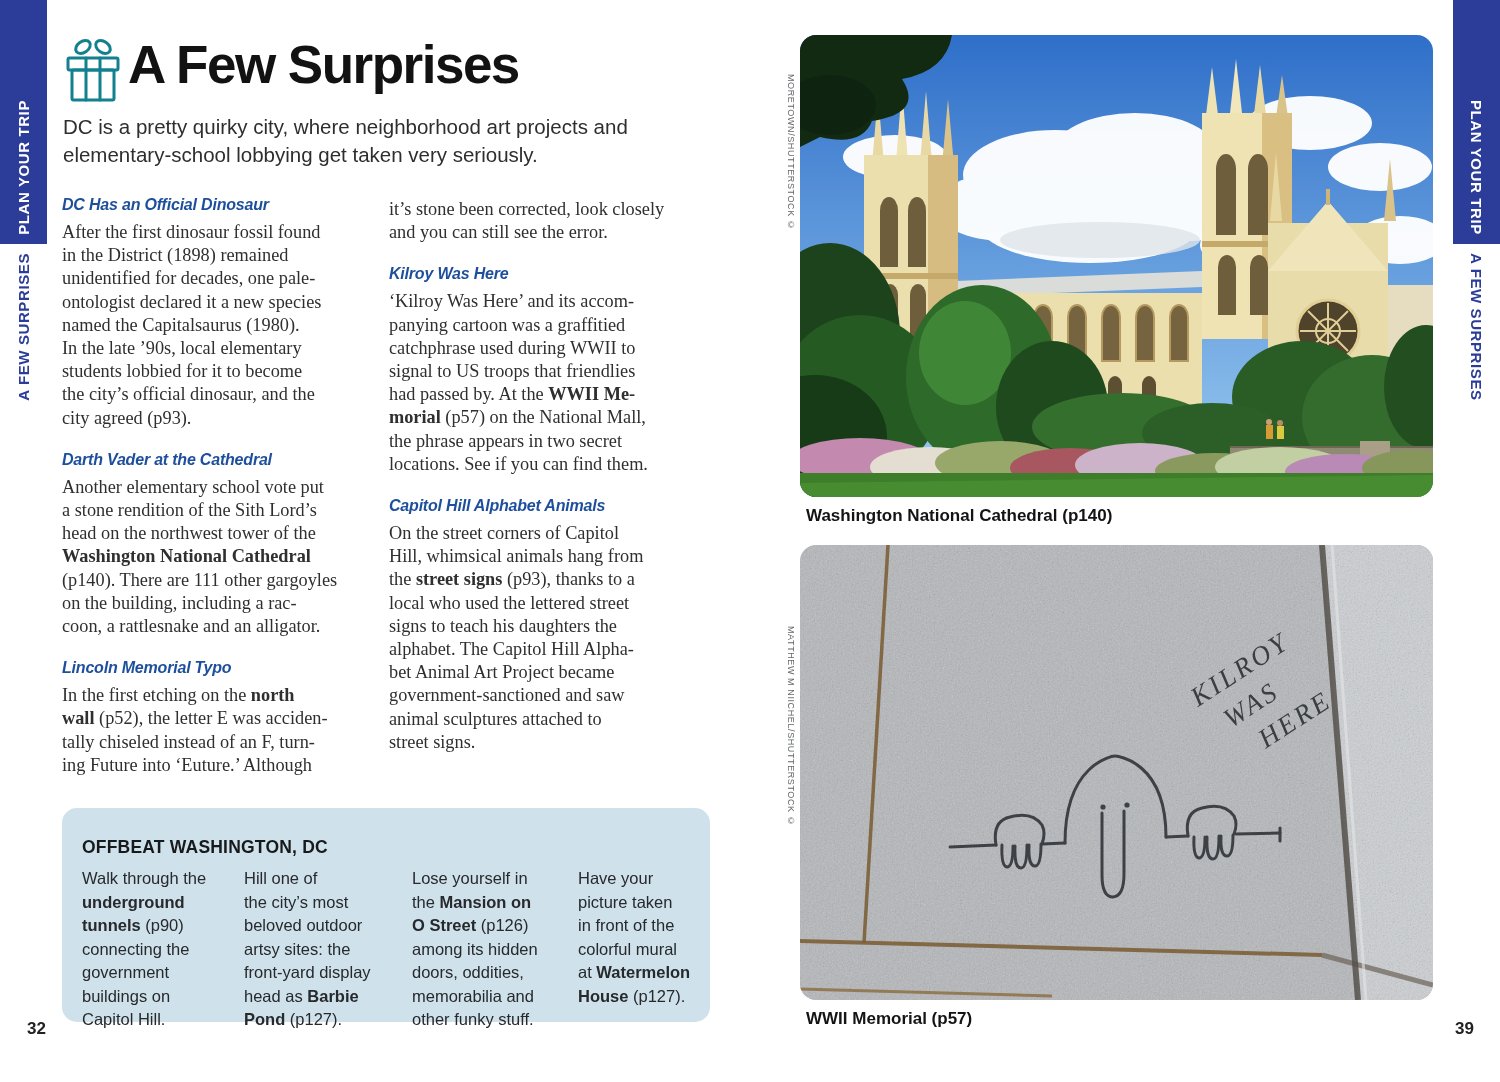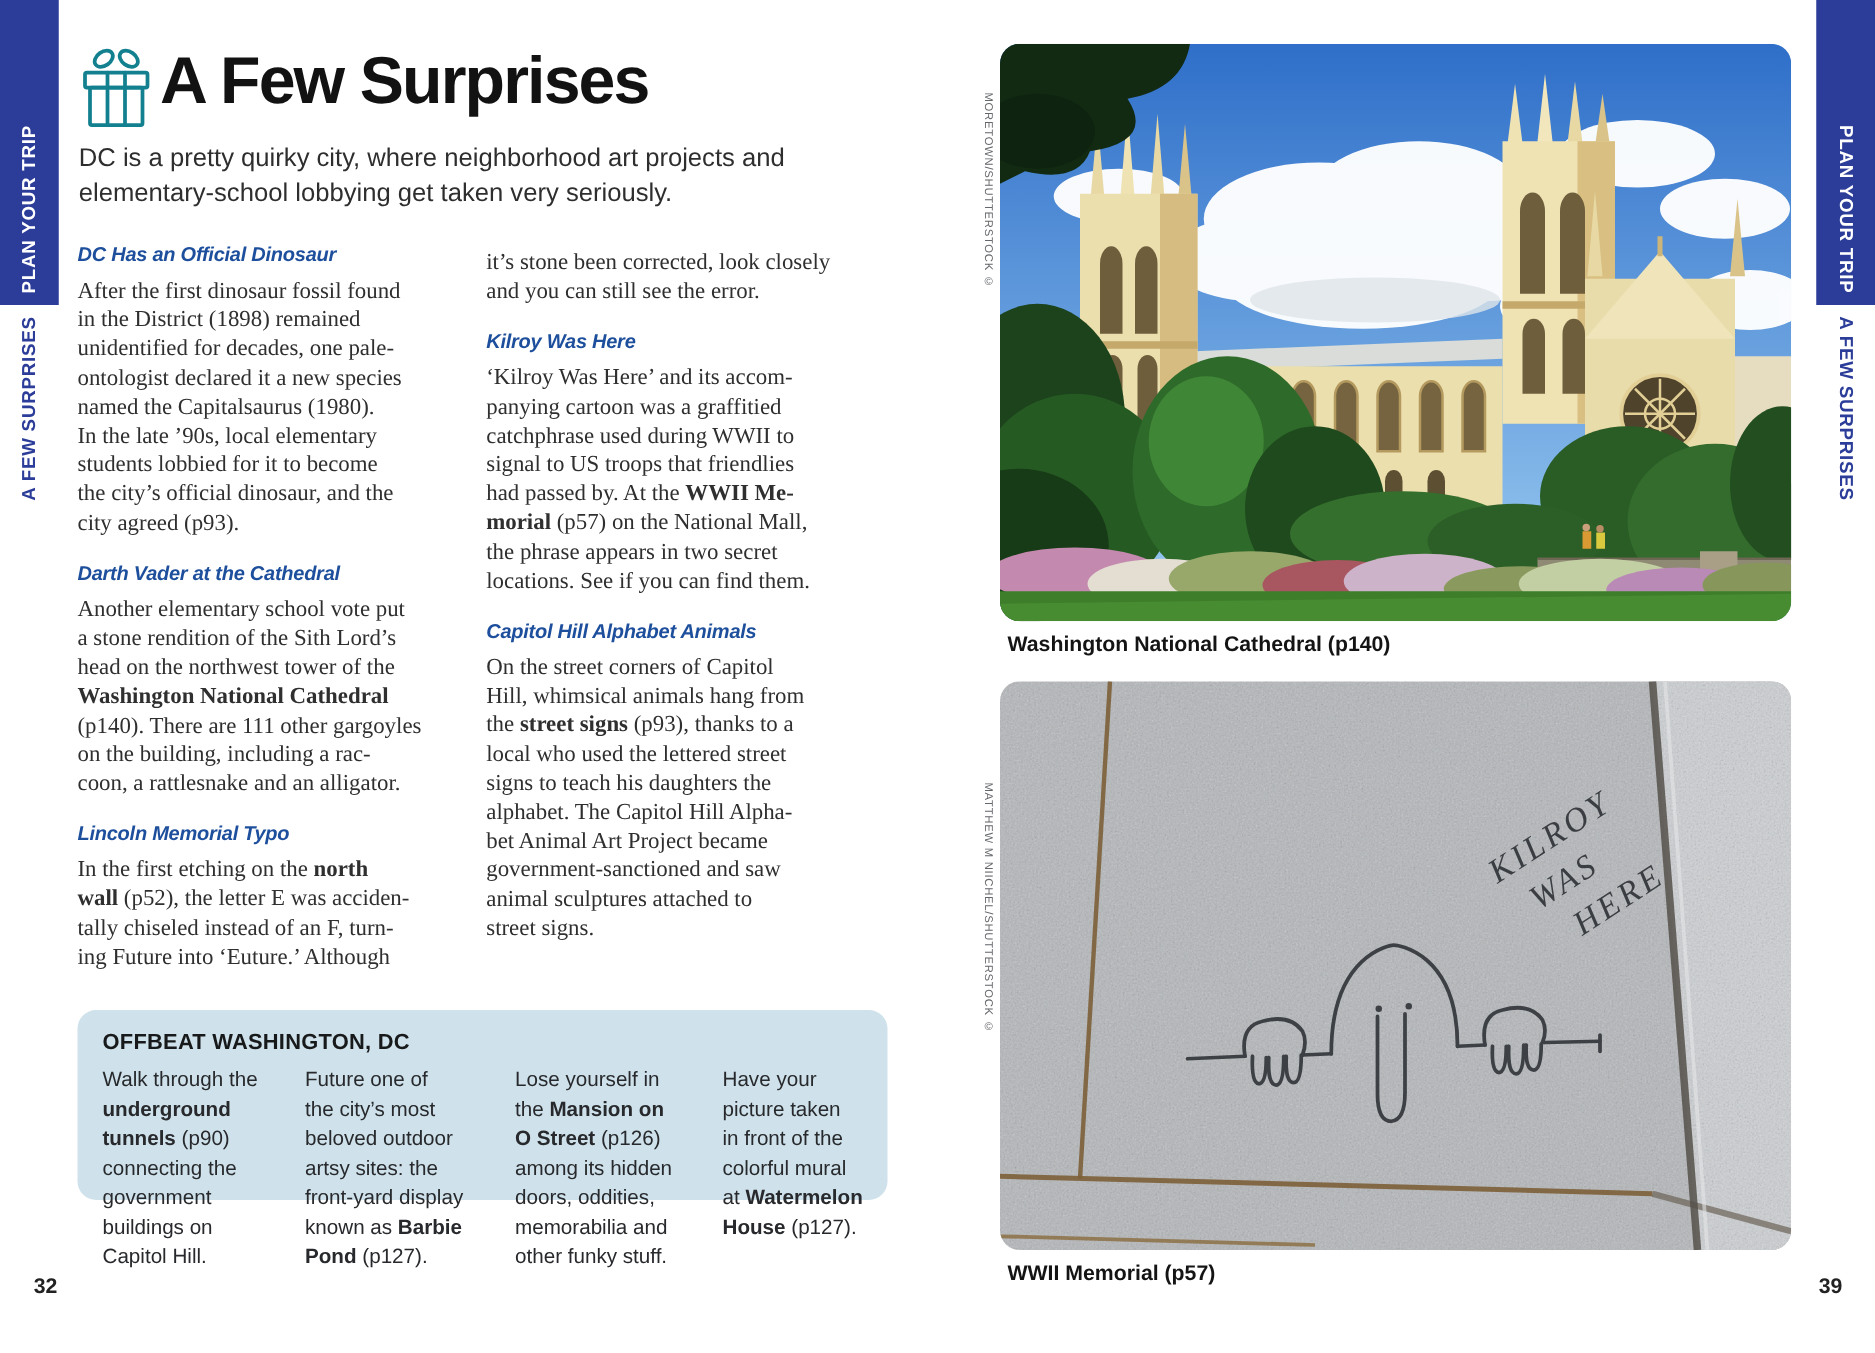--- a/index.html
+++ b/index.html
@@ -30,22 +30,22 @@
   
   .col{position:absolute;width:308px;}
   .col1{left:62px;top:196px;}
   .col2{left:389px;top:198px;}
   .col h3{margin:21px 0 7px;font-size:16px;font-weight:700;color:#1d4f9c;letter-spacing:-.2px;font-style:italic;}
   .col h3:first-child{margin-top:0;}
   .para{font-family:"Liberation Serif","DejaVu Serif",serif;color:#2f2f2f;}
   .para .line{font-size:18.3px;line-height:23.2px;white-space:nowrap;}
 
   
-  .offbeat{position:absolute;left:62px;top:808px;width:648px;height:152px;background:#cfe2eb;
-           border-radius:15px;box-sizing:border-box;padding:15px 20px 12px;}
+  .offbeat{position:absolute;left:62px;top:808px;width:648px;height:214px;background:#cfe2eb;
+           border-radius:15px;box-sizing:border-box;padding:29px 20px 12px;}
   .offbeat h2{margin:0;font-size:17.5px;font-weight:700;color:#17191b;letter-spacing:.2px;}
   .offbeat-grid{display:grid;grid-template-columns:150px 156px 154px 140px;gap:0 12px;margin-top:9px;}
   .offbeat-item .oline{font-size:16.5px;line-height:23.5px;color:#27292c;white-space:nowrap;}
 
   .pagenum{position:absolute;top:1019px;font-size:17px;font-weight:700;color:#222;}
   .pagenum.left{left:27px;}
   .pagenum.right{left:1455px;}
 
   
   .credit{position:absolute;writing-mode:vertical-rl;font-size:9px;letter-spacing:.6px;
@@ -163,26 +163,26 @@
         <div class="offbeat-item">
           <div class="oline"><span>Walk through the</span></div>
           <div class="oline"><span class="b">underground</span></div>
           <div class="oline"><span class="b">tunnels</span><span> (p90)</span></div>
           <div class="oline"><span>connecting the</span></div>
           <div class="oline"><span>government</span></div>
           <div class="oline"><span>buildings on</span></div>
           <div class="oline"><span>Capitol Hill.</span></div>
         </div>
         <div class="offbeat-item">
-          <div class="oline"><span>Future one of</span></div>
+          <div class="oline"><span>Hill one of</span></div>
           <div class="oline"><span>the city’s most</span></div>
           <div class="oline"><span>beloved outdoor</span></div>
           <div class="oline"><span>artsy sites: the</span></div>
           <div class="oline"><span>front-yard display</span></div>
-          <div class="oline"><span>known as </span><span class="b">Barbie</span></div>
+          <div class="oline"><span>head as </span><span class="b">Barbie</span></div>
           <div class="oline"><span class="b">Pond</span><span> (p127).</span></div>
         </div>
         <div class="offbeat-item">
           <div class="oline"><span>Lose yourself in</span></div>
           <div class="oline"><span>the </span><span class="b">Mansion on</span></div>
           <div class="oline"><span class="b">O Street</span><span> (p126)</span></div>
           <div class="oline"><span>among its hidden</span></div>
           <div class="oline"><span>doors, oddities,</span></div>
           <div class="oline"><span>memorabilia and</span></div>
           <div class="oline"><span>other funky stuff.</span></div>

